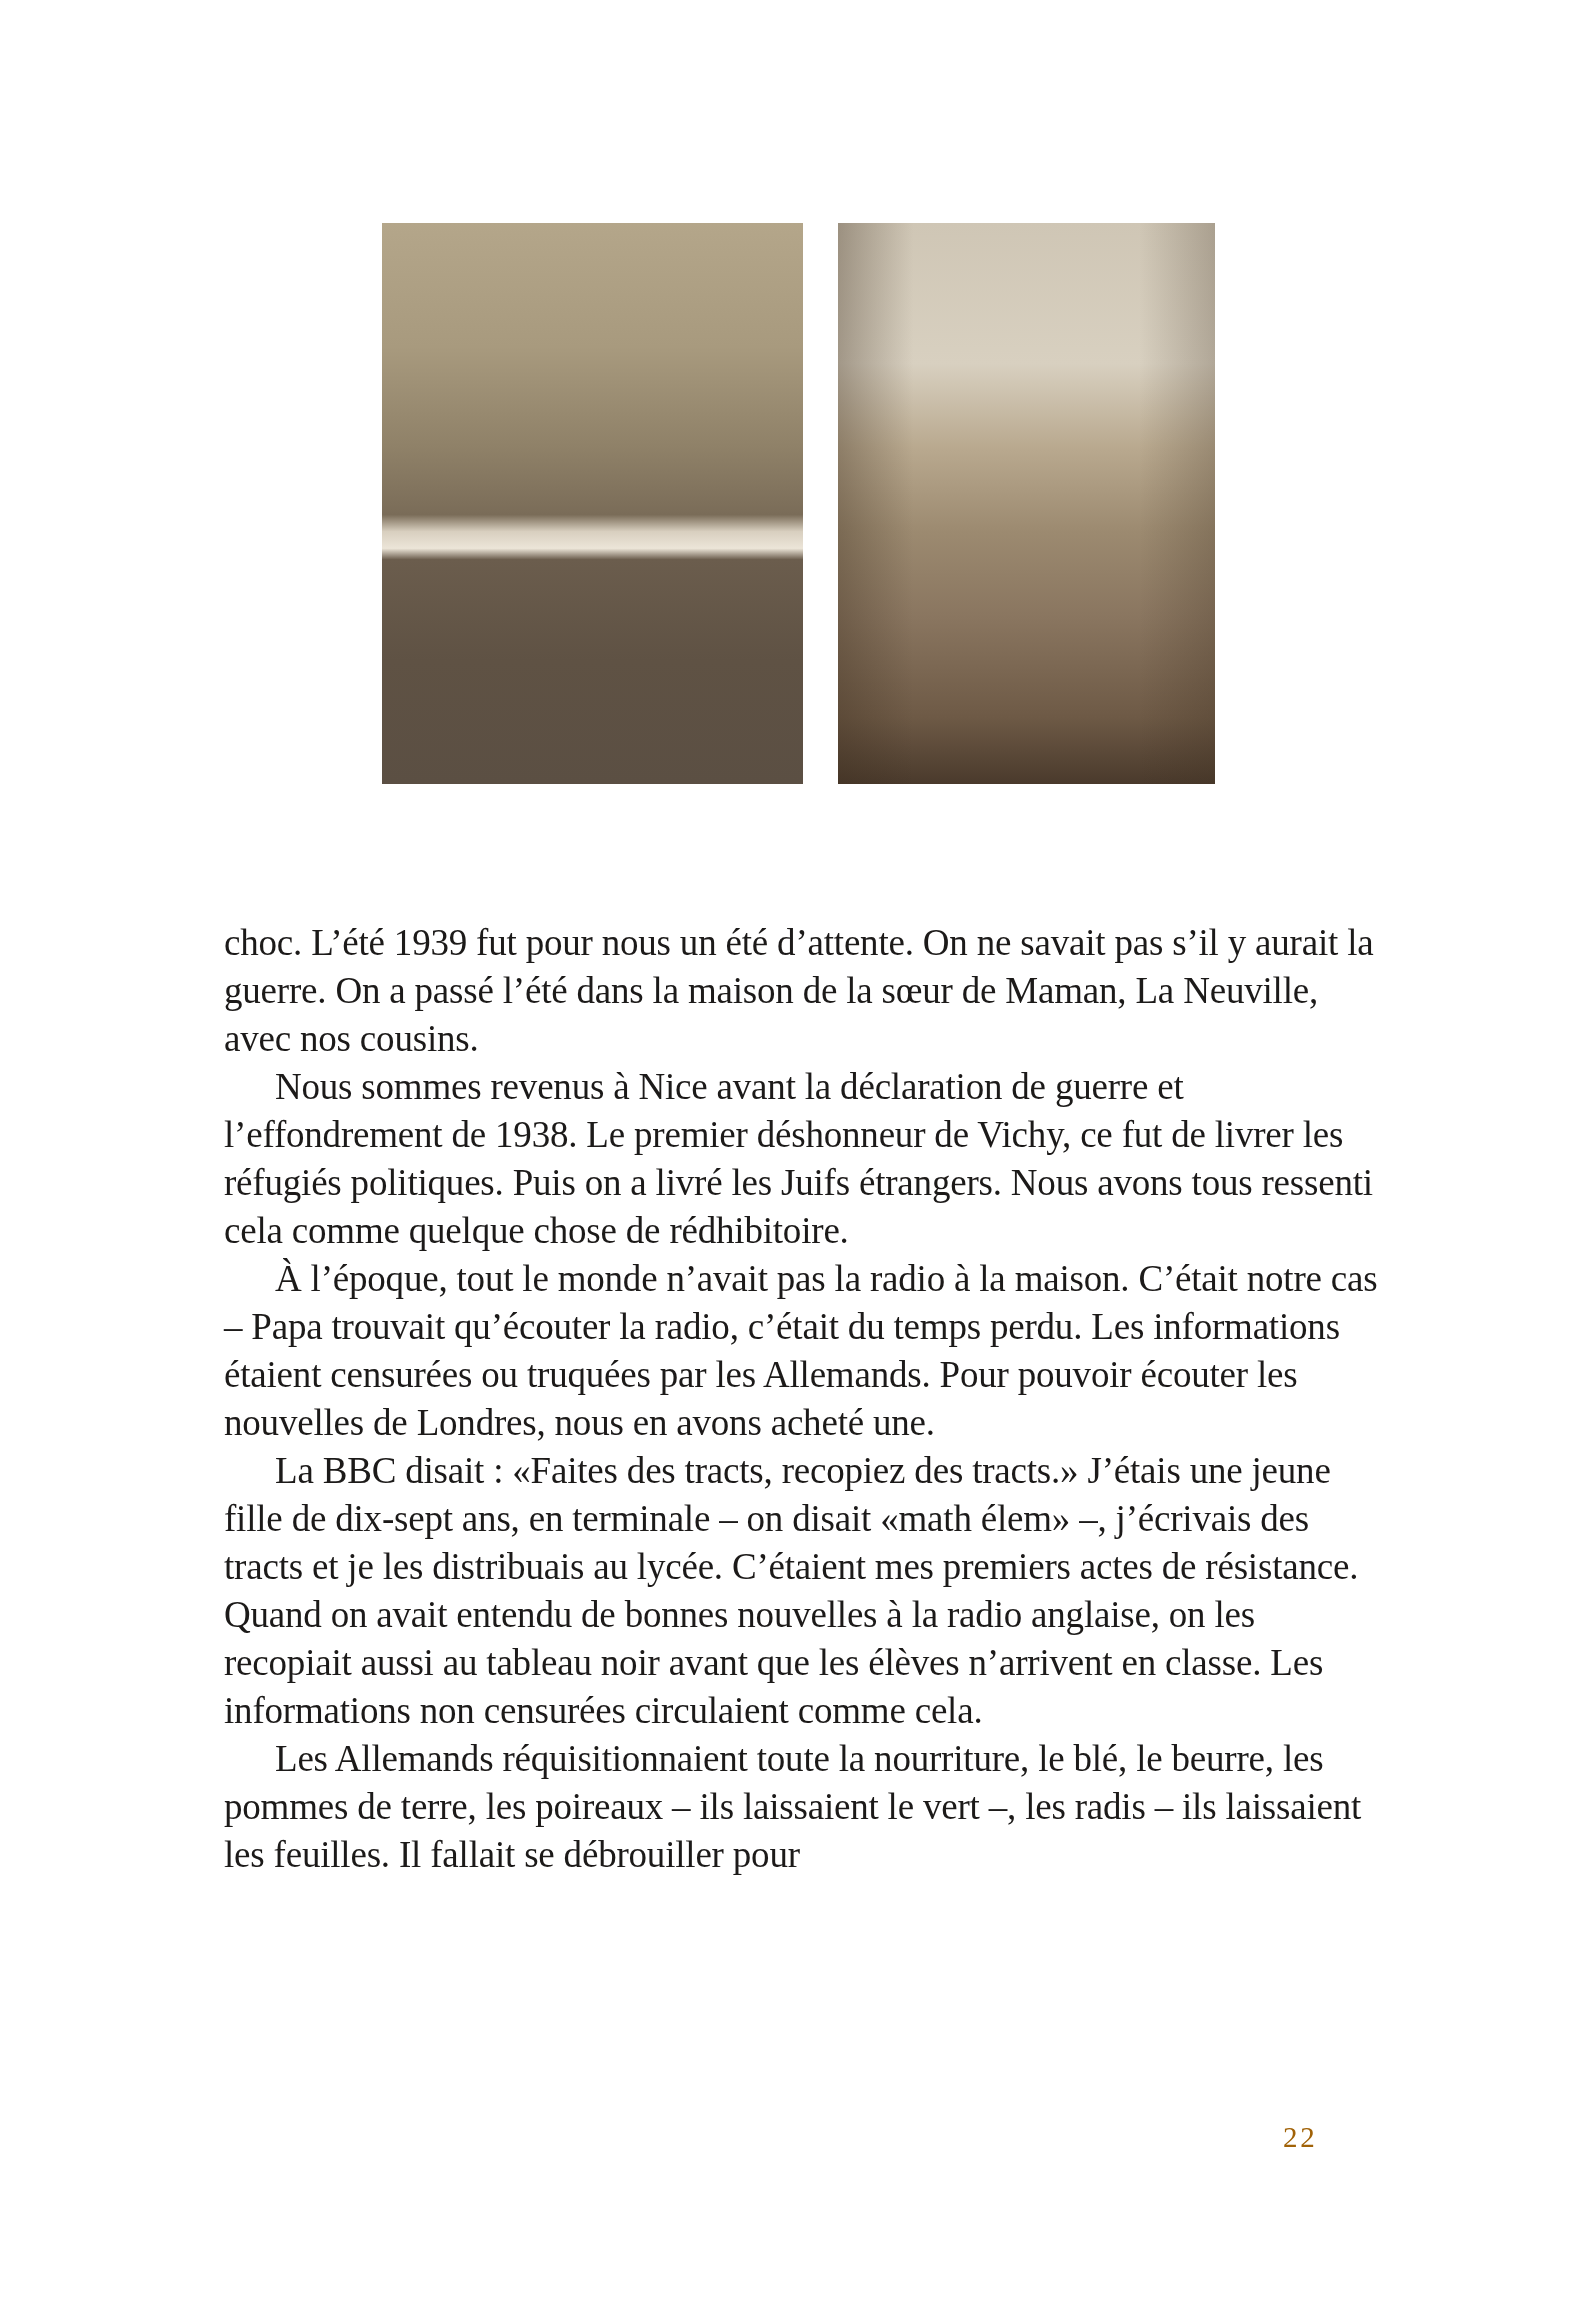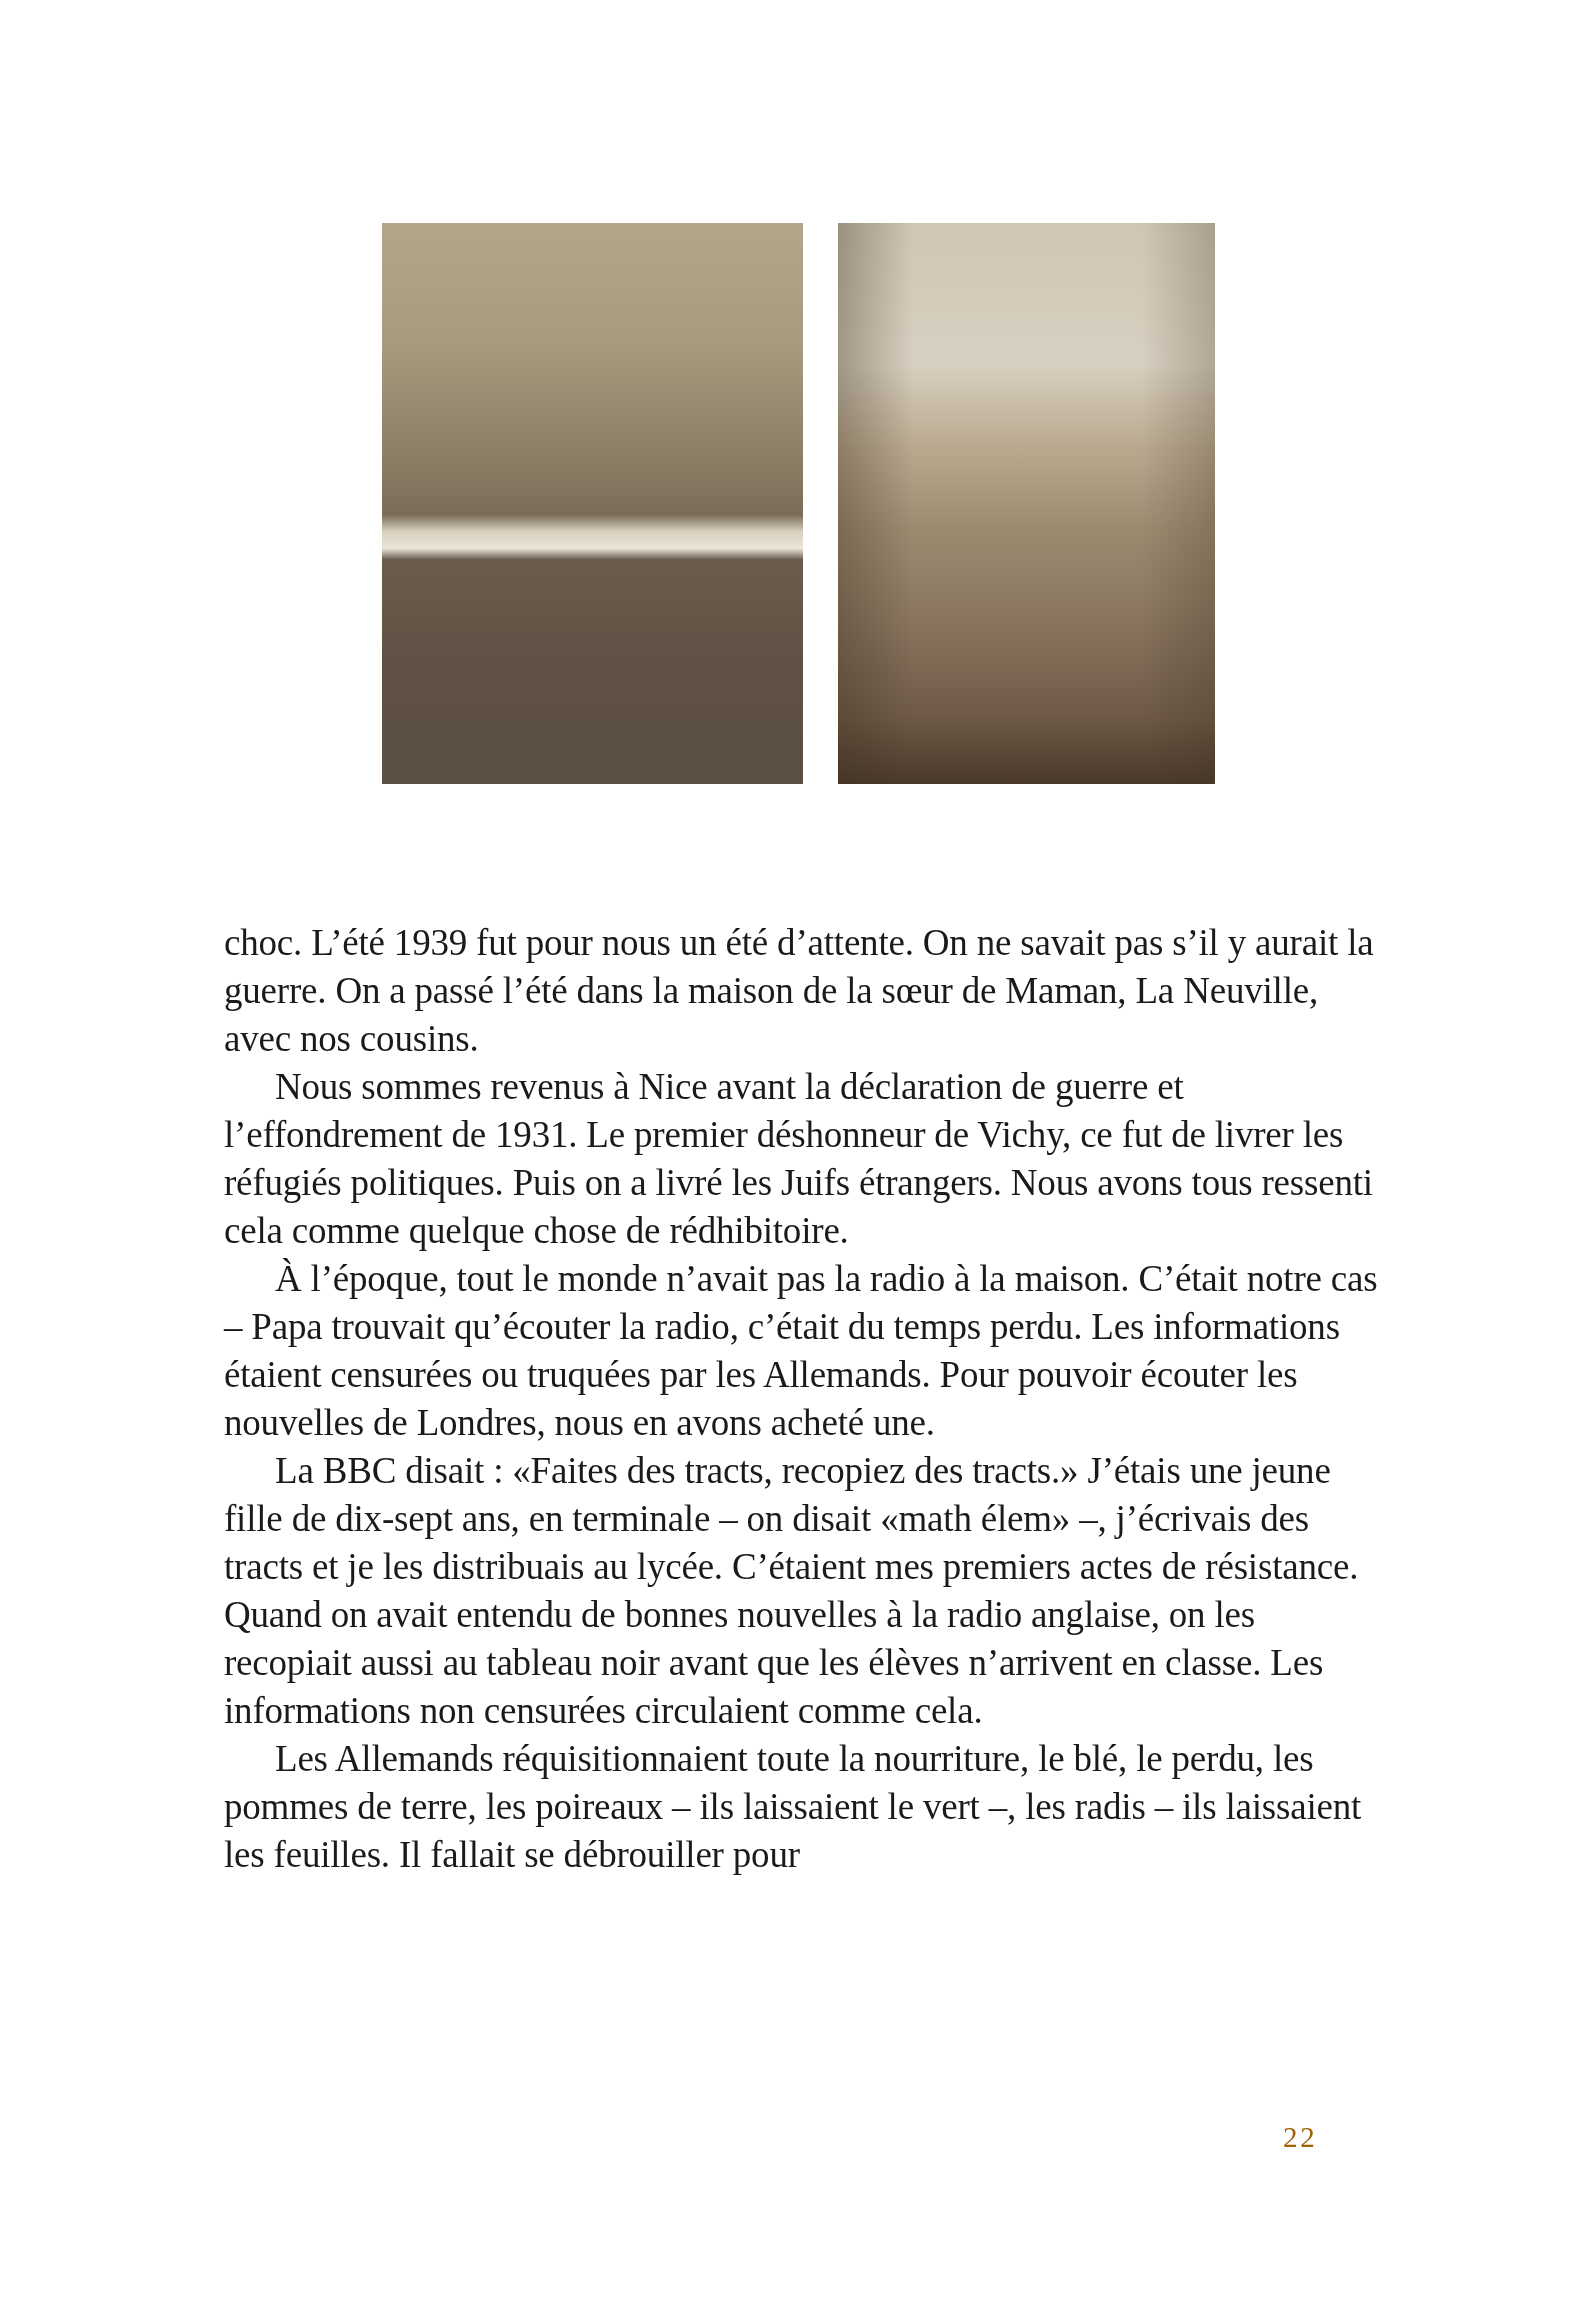--- a/index.html
+++ b/index.html
@@ -58,20 +58,20 @@
   }
 </style>
 </head>
 <body>
 
 <div class="photo photo-left" role="img" aria-label="Archival sepia photograph, children in a bathtub (left)"></div>
 <div class="photo photo-right" role="img" aria-label="Archival sepia photograph, children in a bathtub (right)"></div>
 
 <div class="body-text">
   <p class="no-indent">choc. L’été 1939 fut pour nous un été d’attente. On ne savait pas s’il y aurait la guerre. On a passé l’été dans la maison de la sœur de Maman, La Neuville, avec nos cousins.</p>
-  <p>Nous sommes revenus à Nice avant la déclaration de guerre et l’effondrement de 1931. Le premier déshonneur de Vichy, ce fut de livrer les réfugiés politiques. Puis on a livré les Juifs étrangers. Nous avons tous ressenti cela comme quelque chose de rédhibitoire.</p>
+  <p>Nous sommes revenus à Nice avant la déclaration de guerre et l’effondrement de 1938. Le premier déshonneur de Vichy, ce fut de livrer les réfugiés politiques. Puis on a livré les Juifs étrangers. Nous avons tous ressenti cela comme quelque chose de rédhibitoire.</p>
   <p>À l’époque, tout le monde n’avait pas la radio à la maison. C’était notre cas – Papa trouvait qu’écouter la radio, c’était du temps perdu. Les informations étaient censurées ou truquées par les Allemands. Pour pouvoir écouter les nouvelles de Londres, nous en avons acheté une.</p>
   <p>La BBC disait : «Faites des tracts, recopiez des tracts.» J’étais une jeune fille de dix-sept ans, en terminale – on disait «math élem» –, j’écrivais des tracts et je les distribuais au lycée. C’étaient mes premiers actes de résistance. Quand on avait entendu de bonnes nouvelles à la radio anglaise, on les recopiait aussi au tableau noir avant que les élèves n’arrivent en classe. Les informations non censurées circulaient comme cela.</p>
-  <p>Les Allemands réquisitionnaient toute la nourriture, le blé, le perdu, les pommes de terre, les poireaux – ils laissaient le vert –, les radis – ils laissaient les feuilles. Il fallait se débrouiller pour</p>
+  <p>Les Allemands réquisitionnaient toute la nourriture, le blé, le beurre, les pommes de terre, les poireaux – ils laissaient le vert –, les radis – ils laissaient les feuilles. Il fallait se débrouiller pour</p>
 </div>
 
 <div class="page-number">22</div>
 
 
 </body></html>

